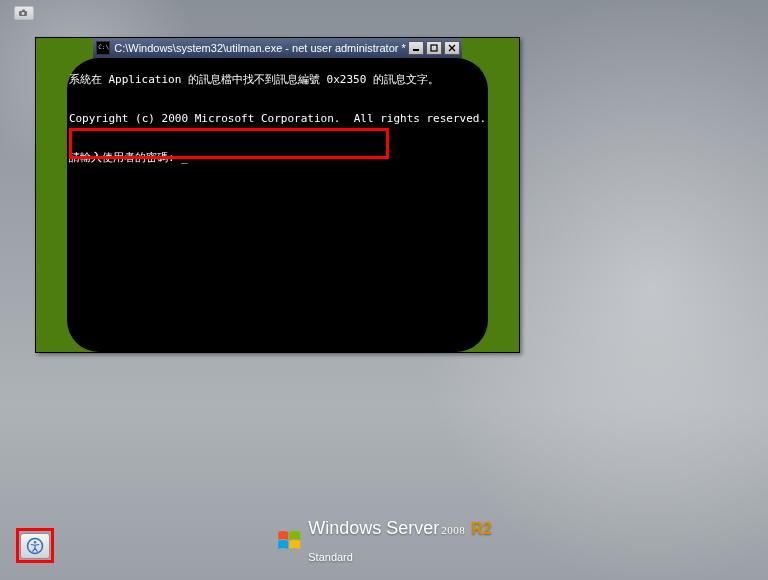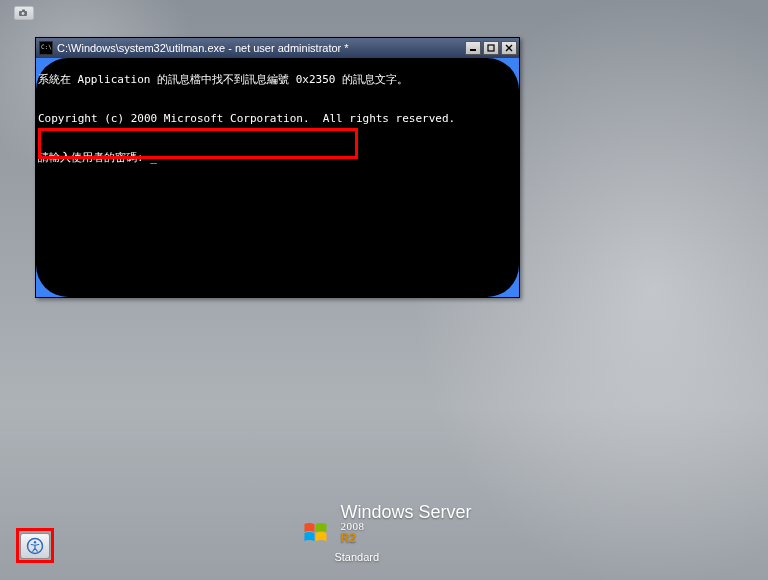--- a/index.html
+++ b/index.html
@@ -20,25 +20,26 @@
     border-radius: 2px;
     background: linear-gradient(#e6e8ea, #c9ccd0);
     display: flex; align-items: center; justify-content: center;
   }
   .top-mini svg { display: block; }
 
   
   .console-window {
     position: absolute;
     top: 37px; left: 35px;
-    width: 485px; height: 261px;
+    width: 485px; height: 316px;
     border: 1px solid #000;
     box-shadow: 2px 2px 4px rgba(0,0,0,0.4);
     display: flex; flex-direction: column;
-    background: #3b82f6;
+    background: #4d7c0f;
+    align-items: center;
   }
   .titlebar {
     height: 20px;
     background: linear-gradient(#5a6a8a, #2d3d5d);
     display: flex; align-items: center;
     color: #fff;
     font-size: 11px;
     position: relative;
     user-select: none;
   }
@@ -108,25 +109,25 @@
   
   .brand {
     position: absolute;
     bottom: 17px; left: 50%; transform: translateX(-50%);
     display: flex; align-items: center;
     color: #fff;
     text-shadow: 0 1px 2px rgba(0,0,0,0.4);
   }
   .brand .flag { margin-right: 6px; }
   .brand .text { display: flex; flex-direction: column; line-height: 1; }
-  .brand .text .top { font-size: 18px; font-weight: 300; display:flex; align-items:baseline;flex-direction:column; }
+  .brand .text .top { font-size: 18px; font-weight: 300; display:flex; align-items:baseline; }
   .brand .text .top .ws { font-weight: 400; }
   .brand .text .top .yr { font-size: 11px; font-weight: 300; margin-left: 2px; letter-spacing: 0.5px; font-family: Liberation Serif, serif; }
-  .brand .text .top .r2 { font-size: 12px; color: #d88a00; margin-left: 6px; font-weight: 600; }
-  .brand .text .sub { font-size: 11px; font-weight: 300; margin-top: 8px; }
+  .brand .text .top .r2 { font-size: 16px; color: #d88a00; margin-left: 6px; font-weight: 600; }
+  .brand .text .sub { font-size: 11px; font-weight: 300; margin-top: 15px; }
 </style>
 </head>
 <body>
 
 <div class="top-mini">
   <svg width="12" height="8" viewBox="0 0 12 8">
     <rect x="1" y="2" width="8" height="5" rx="1" fill="#6d7075"></rect>
     <rect x="4" y="0.5" width="3" height="2" rx="0.6" fill="#6d7075"></rect>
     <circle cx="5" cy="4.5" r="1.4" fill="#ddd"></circle>
   </svg>

